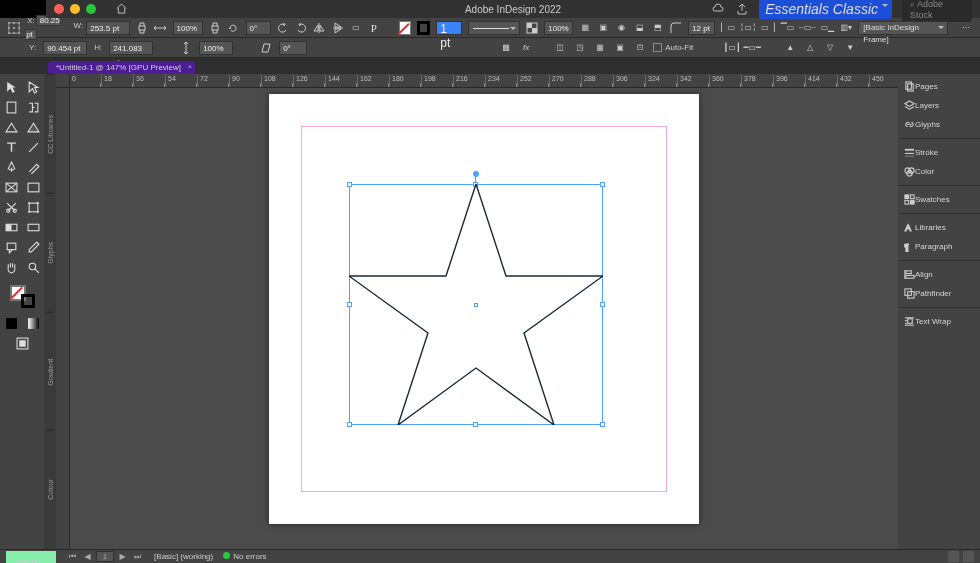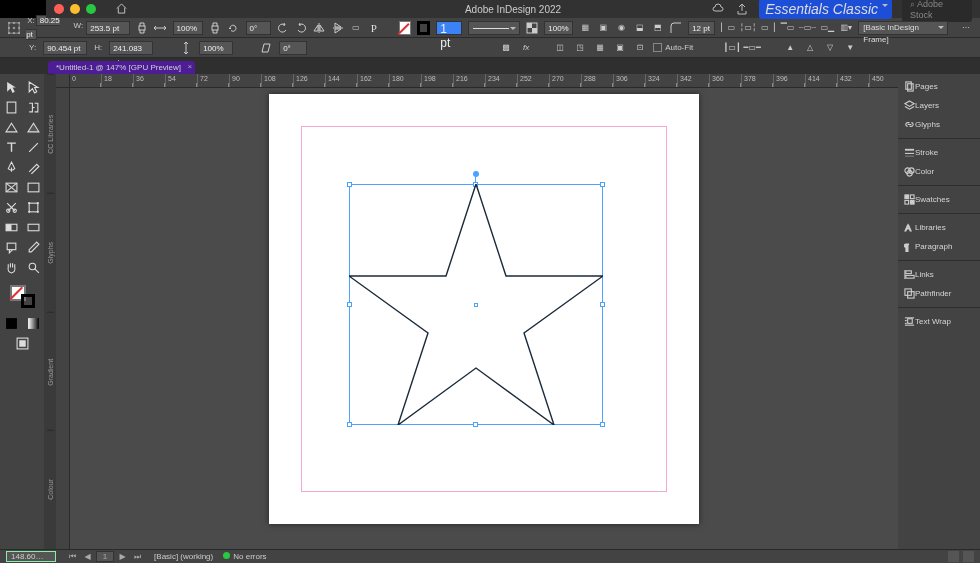--- a/index.html
+++ b/index.html
@@ -79,21 +79,21 @@
 
 .star-path { position:absolute; }
 
 .panel-dock { width: 82px; background: #434343; display: flex; flex-direction: column; padding-top: 4px; gap: 2px; font-size: 8px; color: #d5d5d5;}
 .panel-item { display:flex; align-items:center; gap:0; padding:3px 6px;}
 .panel-item svg { width:11px; height:11px; stroke:#ccc; fill:none; stroke-width:1.2;}
 .panel-sep { height:1px; background:#2e2e2e; margin:3px 0;}
 
 
 .status-bar { height: 14px; background: #434343; border-top: 1px solid #2a2a2a; display:flex; align-items:center; font-size:8px; color:#ccc; gap:10px; padding:0 6px;}
-.status-bar .zoom { width:50px; background:#555; padding:0 4px; border:1px solid #86efac; height:11px; line-height:10px;}
+.status-bar .zoom { width:50px; background:#555; padding:0 4px; border:6px solid #86efac; height:11px; line-height:10px;}
 .status-bar .nav-arrows span { padding:0 3px; color:#aaa;}
 .status-bar .ok-dot { width:7px;height:7px;border-radius:50%;background:#28c840;display:inline-block;margin-right:3px;}
 .status-bar .pull-right { margin-left:auto; display:flex; gap:4px;}
 .status-bar .sb-icon{width:11px;height:11px;background:#555;}
 </style>
 </head>
 <body>
 
 <div class="mac-titlebar">
   <div class="mac-dot red"></div>
@@ -581,21 +581,21 @@
         </svg>
         <span>Paragraph</span>
       </div>
     <div class="panel-sep"></div>
     <div class="panel-item">
         <svg viewBox="0 0 12 12">
           <line x1="1" y1="1" x2="1" y2="11" stroke="#ccc"></line>
           <rect x="2" y="2" width="6" height="3"></rect>
           <rect x="2" y="7" width="9" height="3"></rect>
         </svg>
-        <span>Links</span>
+        <span>Align</span>
       </div>
     <div class="panel-item">
         <svg viewBox="0 0 12 12">
           <rect x="1" y="1" width="7" height="7"></rect>
           <rect x="4" y="4" width="7" height="7"></rect>
         </svg>
         <span>Pathfinder</span>
       </div>
     <div class="panel-sep"></div>
     <div class="panel-item">

